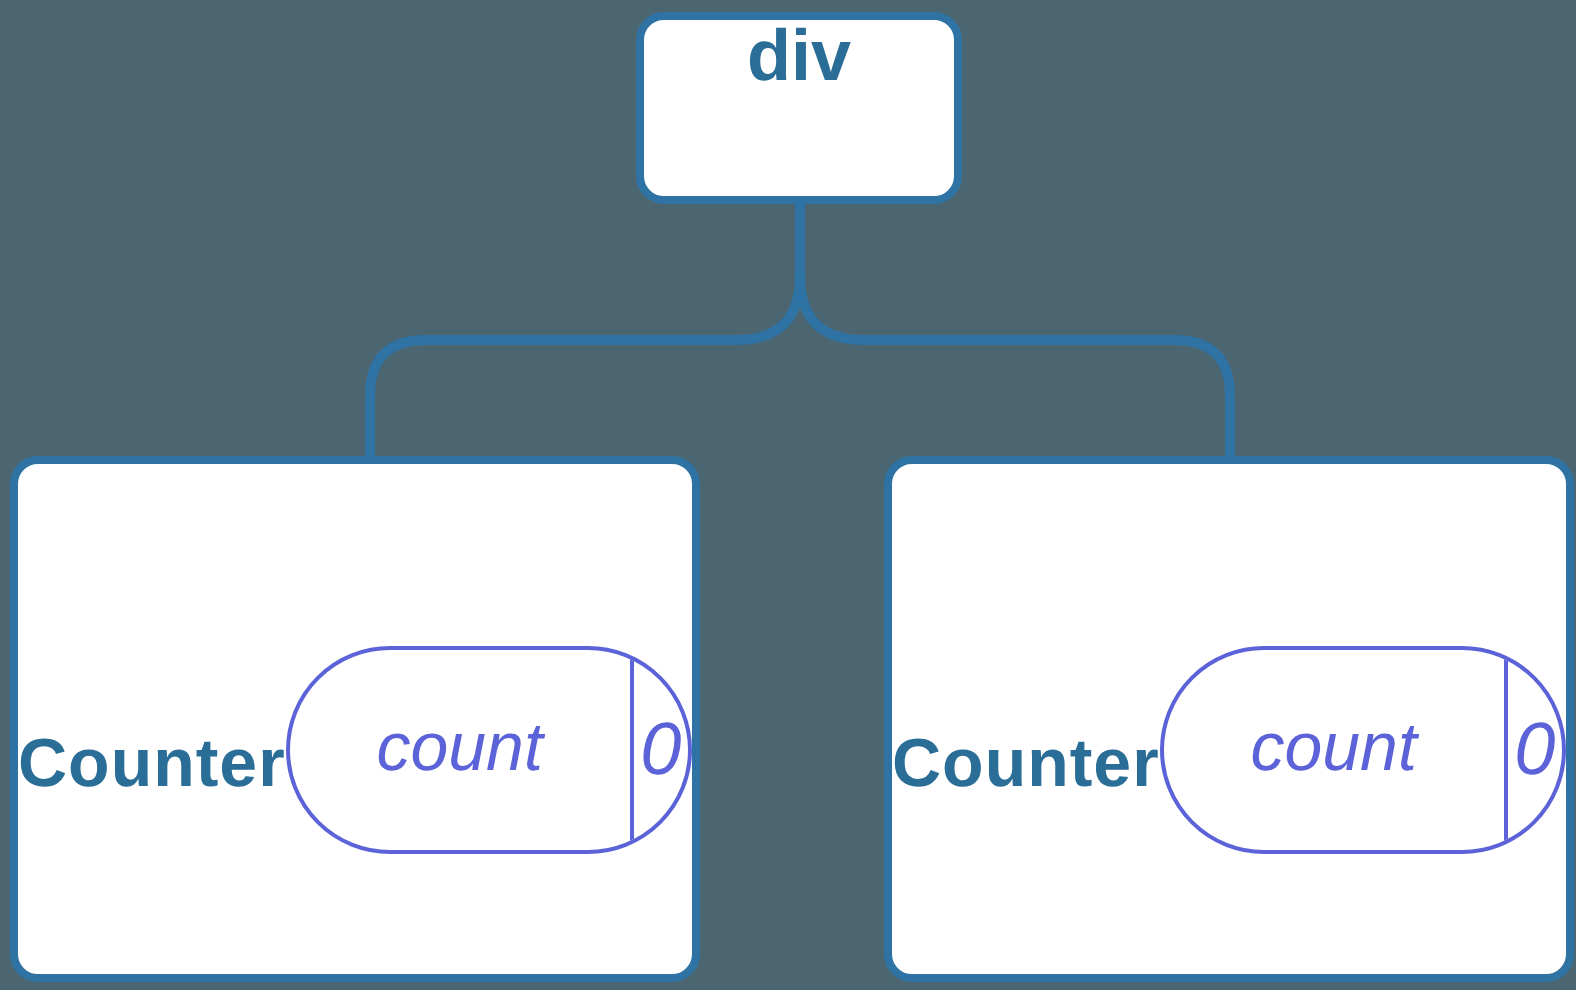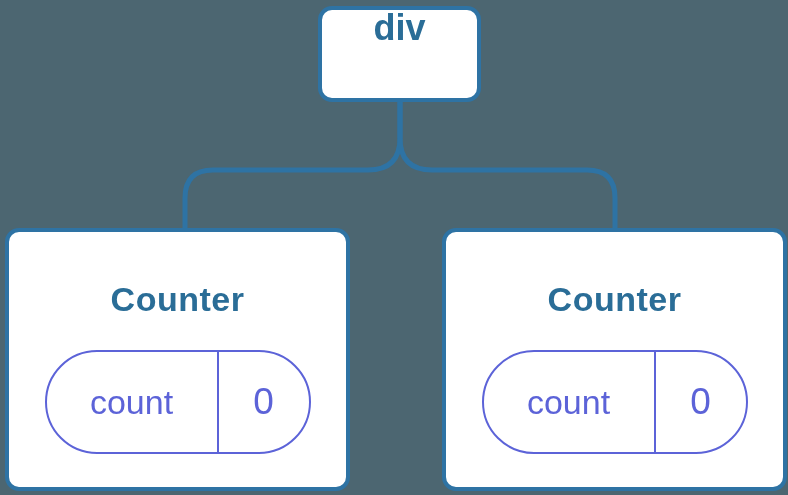--- a/index.html
+++ b/index.html
@@ -20,34 +20,34 @@
   .node-root{
     position:absolute;left:318px;top:6px;width:163px;height:96px;
     background:var(--card);border:4px solid var(--blue);border-radius:14px;
     display:flex;align-items:flex-start;justify-content:center;
   }
   .node-root .label{color:var(--blue-text);font-size:36px;font-weight:600;line-height:1;}
 
   .counter-card{
     position:absolute;top:228px;width:345px;height:263px;
     background:var(--card);border:4px solid var(--blue);border-radius:14px;
-    display:flex;flex-direction:column;align-items:center;
+    display:flex;flex-direction:row;align-items:center;
   }
   .counter-card.left{left:5px;}
   .counter-card.right{left:442px;}
 
   .counter-title{
     margin-top:46px;height:42px;display:flex;align-items:center;
     color:var(--blue-text);font-size:34px;font-weight:600;letter-spacing:.5px;
   }
 
   .state-pill{
     margin-top:30px;width:266px;height:104px;
     border:2px solid var(--purple);border-radius:56px;
-    display:flex;overflow:hidden;background:var(--card);
+    display:flex;overflow:hidden;background:var(--card);font-style:italic;
   }
   .state-key-cell{
     flex:0 0 172px;display:flex;align-items:center;justify-content:center;
     border-right:2px solid var(--purple);
   }
   .state-value-cell{flex:1;display:flex;align-items:center;justify-content:center;}
   .state-key{color:var(--purple);font-size:34px;}
   .state-value{color:var(--purple);font-size:37px;}
 </style>
 </head>

